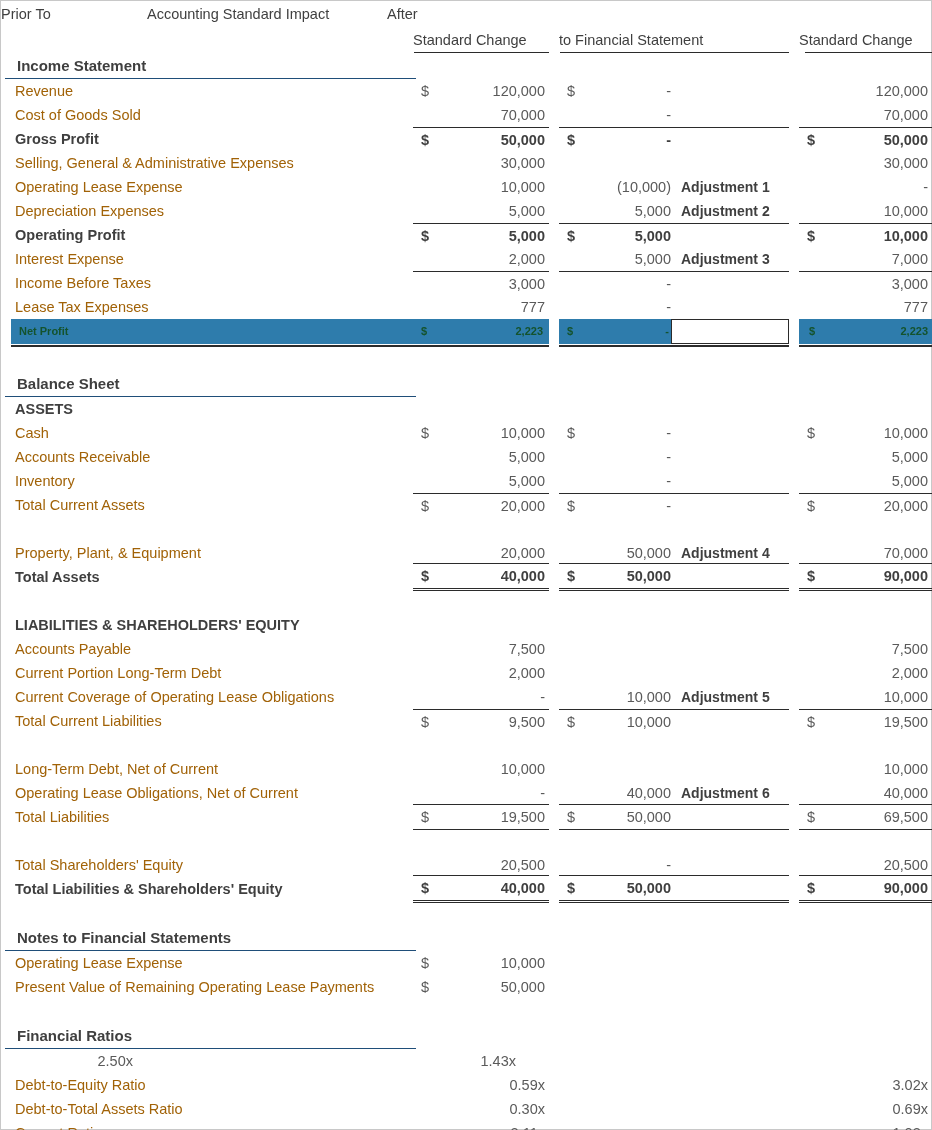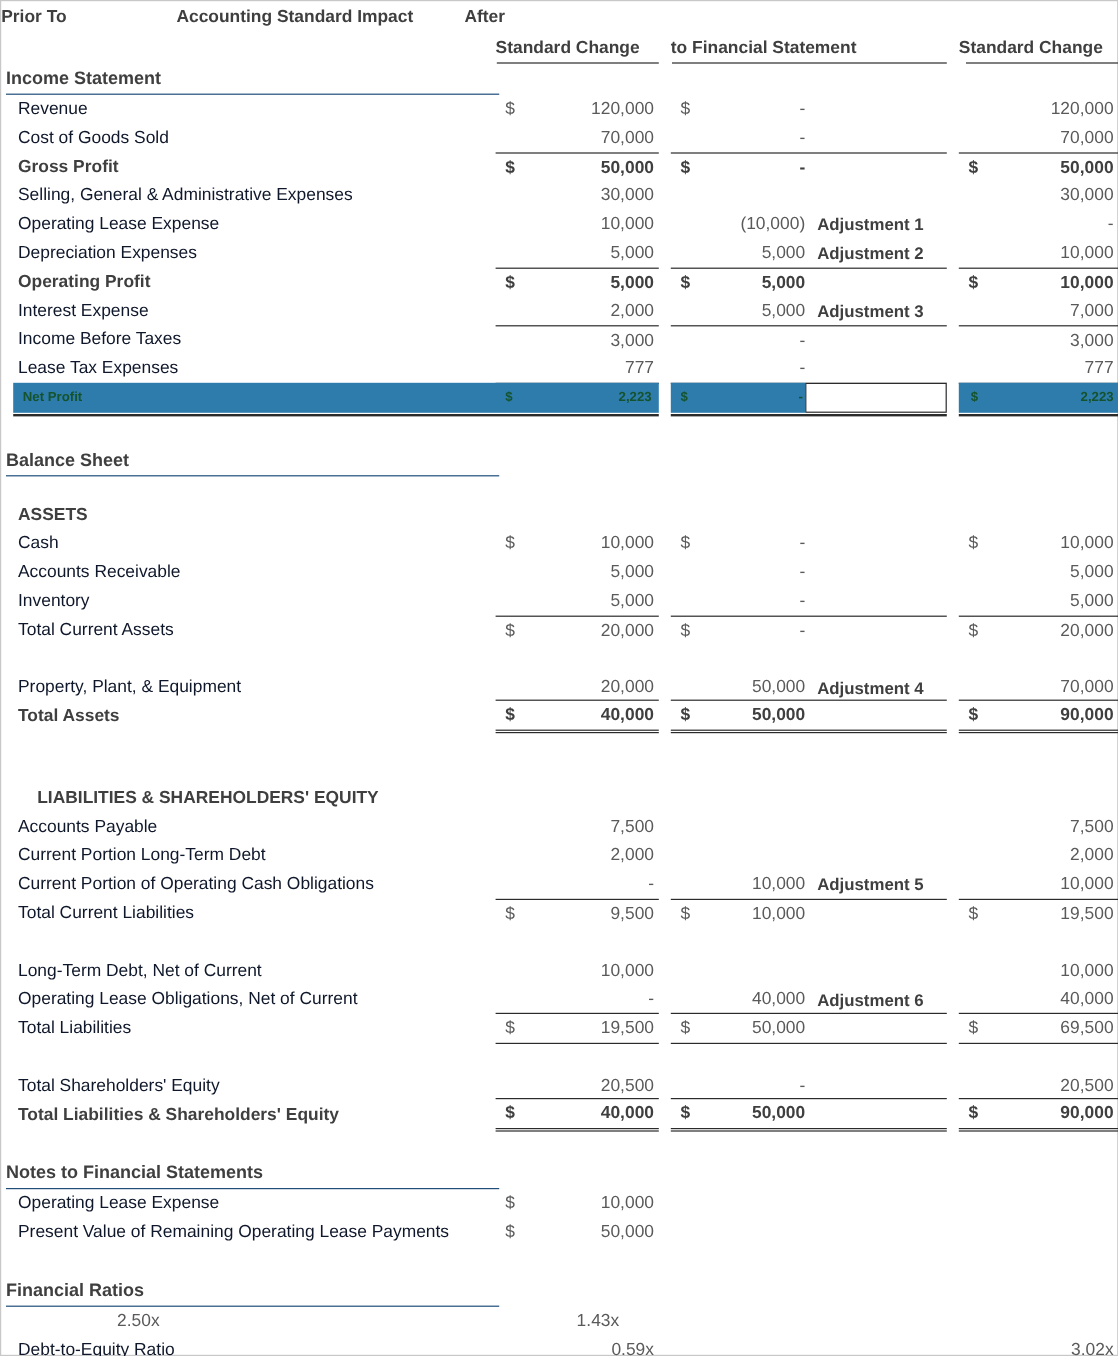--- a/index.html
+++ b/index.html
@@ -68,29 +68,29 @@
     font-size: 14px;
     font-weight: bold;
     color: #3f3f3f;
     white-space: nowrap;
   }
   .c-after .num { padding-right: 4px; }
   .c-prior .num { padding-right: 4px; }
 
   .lbl {
     font-size: 14.5px;
-    color: #0f172a;
+    color: #a16207;
     line-height: 24px;
     white-space: nowrap;
   }
 
   
   .hdr-text {
     font-size: 14.5px;
-    font-weight: bold;
+    font-weight: normal;
     color: #3f3f3f;
     text-align: center;
     width: 100%;
     line-height: 25px;
     white-space: nowrap;
   }
   .units {
     font-size: 14.5px;
     font-style: italic;
     color: #3f3f3f;
@@ -111,36 +111,35 @@
   .section {
     position: relative;
     height: 26px;
     display: flex;
     align-items: center;
   }
   .section .stitle {
     font-size: 15px;
     font-weight: bold;
     color: #3f3f3f;
-    padding-left: 4px;
+    padding-left: 16px;
     line-height: 26px;
   }
   .section::after {
     content: "";
     position: absolute;
     left: 4px;
     width: 411px;
     bottom: 0;
     border-bottom: 1.6px solid #1f4e79;
   }
   .subsection {
     height: 24px;
     display: flex;
     align-items: center;
-    margin-top: 20px;
   }
   .subsection .sub {
     font-size: 14.5px;
     font-weight: bold;
     color: #3f3f3f;
     padding-left: 14px;
     line-height: 24px;
   }
 
   
@@ -586,21 +585,21 @@
     <div class="c-gap2"></div>
     <div class="c-after">
         <span class="cur">$</span>
         <span class="num">90,000</span>
       </div>
   </div>
 
   <div class="spacer"></div>
 
   <div class="subsection">
-    <span class="sub" style="padding-left:30px;">LIABILITIES &amp; SHAREHOLDERS' EQUITY</span>
+    <span class="sub" style="padding-left:14px;">LIABILITIES &amp; SHAREHOLDERS' EQUITY</span>
   </div>
 
   <div class="row">
     <div class="c-label"><span class="lbl">Accounts Payable</span></div>
     <div class="c-prior">
         <span class="cur"></span>
         <span class="num">7,500</span>
       </div>
     <div class="c-gap1"></div>
     <div class="c-impact">
@@ -628,21 +627,21 @@
         <span class="adj"></span>
       </div>
     <div class="c-gap2"></div>
     <div class="c-after">
         <span class="cur"></span>
         <span class="num">2,000</span>
       </div>
   </div>
 
   <div class="row">
-    <div class="c-label"><span class="lbl">Current Portion of Operating Cash Obligations</span></div>
+    <div class="c-label"><span class="lbl">Current Coverage of Operating Lease Obligations</span></div>
     <div class="c-prior">
         <span class="cur"></span>
         <span class="num">-</span>
       </div>
     <div class="c-gap1"></div>
     <div class="c-impact">
         <span class="cur"></span>
         <span class="num">10,000</span>
         <span class="adj">Adjustment 5</span>
       </div>

